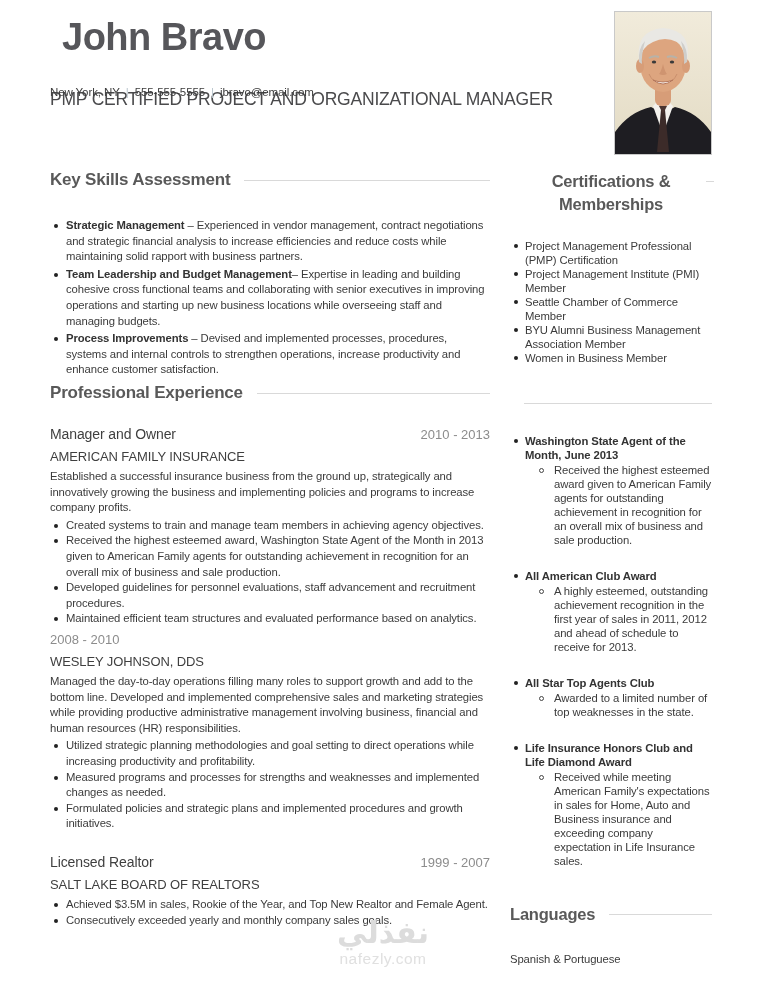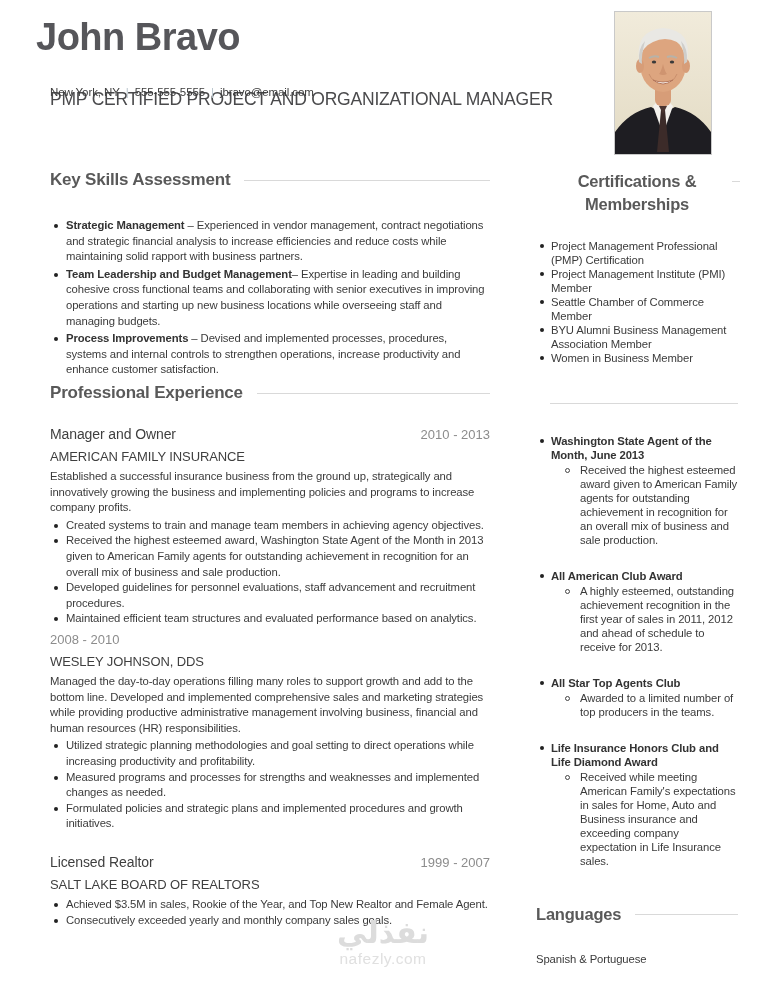--- a/index.html
+++ b/index.html
@@ -6,21 +6,21 @@
   .page{
     position:relative;
     width:760px;height:983px;
     background:#ffffff;
     font-family:"Liberation Sans","DejaVu Sans",sans-serif;
     color:#3b3b3b;
     overflow:hidden;
   }
   
   .name{
-    position:absolute;left:36px;top:16px;
+    position:absolute;left:62px;top:16px;
     font-size:38px;font-weight:700;color:#56565a;
     letter-spacing:-0.5px;
   }
   .job-headline{
     position:absolute;left:50px;top:68px;
     font-size:17.5px;font-weight:400;color:#4a4a4c;
     letter-spacing:-0.2px;
     margin-top:21px;
   }
   .contact{
@@ -34,21 +34,21 @@
   }
   
   .sec-head{
     display:flex;align-items:center;
     font-size:17px;font-weight:600;color:#595959;
     letter-spacing:-0.2px;white-space:nowrap;
   }
   .sec-head .rule{flex:1;height:1px;background:#d9d9d9;margin-left:14px;min-width:4px;}
   
   .leftcol-block{position:absolute;left:50px;width:440px;}
-  .rightcol-block{position:absolute;left:536px;width:202px;}
+  .rightcol-block{position:absolute;left:510px;width:202px;}
   
   .body-txt{font-size:11.3px;line-height:15.6px;letter-spacing:-0.1px;color:#3b3b3b;}
   .b{font-weight:700;color:#333333;}
   
   .brow{display:grid;grid-template-columns:16px 1fr;}
   .brow .mark{padding-top:6px;}
   .dot{width:4px;height:4px;border-radius:50%;background:#222;margin-left:4px;display:block;}
   .circ{width:5px;height:5px;border-radius:50%;border:1px solid #444;background:transparent;margin-left:3px;display:block;box-sizing:border-box;}
   
   .job-titlerow{display:flex;justify-content:space-between;align-items:baseline;}
@@ -330,21 +330,21 @@
         <div class="r-brow">
           <span class="mark">
               <span class="dot"></span>
             </span>
           <span class="b">All Star Top Agents Club</span>
         </div>
         <div class="award-sub">
           <span class="mark">
               <span class="circ"></span>
             </span>
-          <span>Awarded to a limited number of top producers in the teams.</span>
+          <span>Awarded to a limited number of top weaknesses in the state.</span>
         </div>
       </div>
 
       <div class="award-item">
         <div class="r-brow">
           <span class="mark">
               <span class="dot"></span>
             </span>
           <span class="b">Life Insurance Honors Club and Life Diamond Award</span>
         </div>

